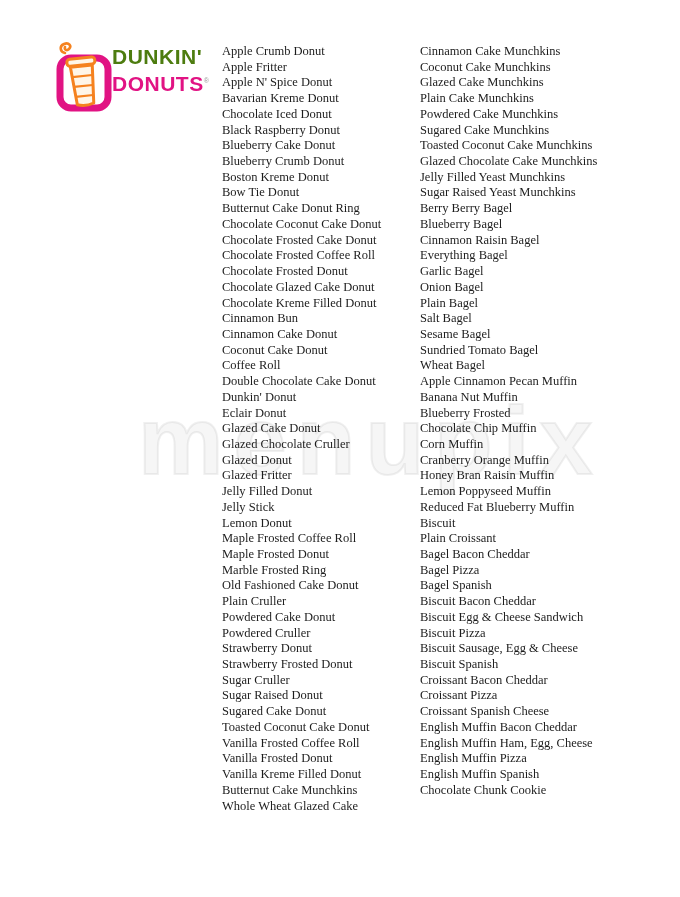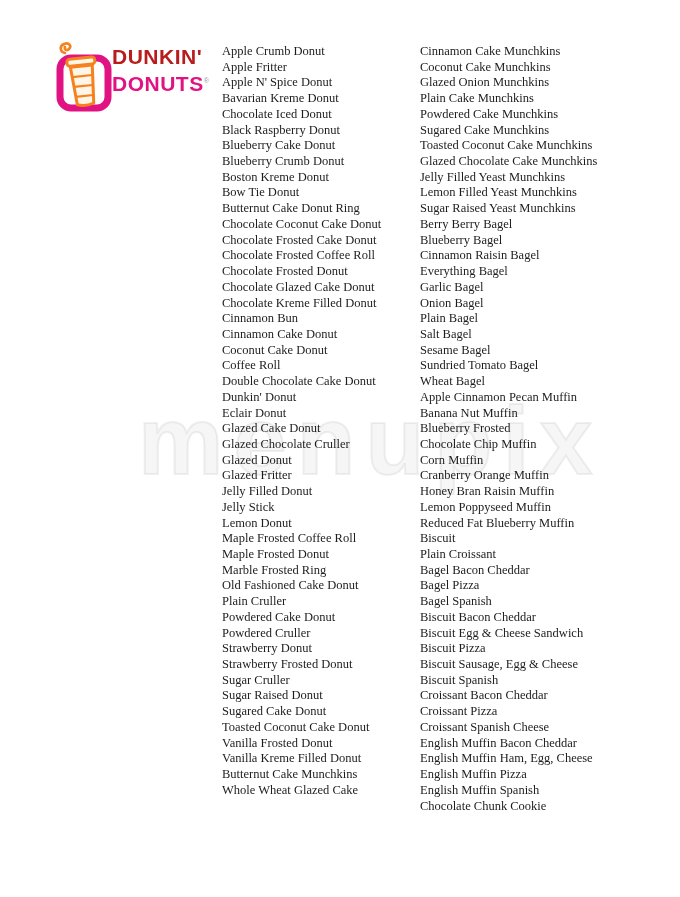--- a/index.html
+++ b/index.html
@@ -19,21 +19,21 @@
   .logo { position: absolute; left: 52px; top: 36px; width: 158px; height: 78px; }
   .logo-cup { position: absolute; left: 0; top: 0; width: 62px; height: 78px; }
   .logo-text { position: absolute; left: 60px; top: 9px; white-space: nowrap; }
   .logo-line1, .logo-line2 {
     font-family: "Liberation Sans", "DejaVu Sans", sans-serif;
     font-weight: 800;
     font-size: 21px;
     line-height: 24px;
     letter-spacing: 0.5px;
   }
-  .logo-line1 { color: #b91c1c; }
+  .logo-line1 { color: #4d7c0f; }
   .logo-line2 { color: #E11383; }
   .logo-tm { font-size: 7px; color: #9a9a9a; vertical-align: super; font-family: "Liberation Sans", sans-serif; font-weight: 400; }
 
   
   .menu-col {
     position: absolute; top: 44px;
     font-size: 12.5px;
     line-height: 15.72px;
     color: #1c1c1c;
   }
@@ -122,37 +122,37 @@
       <div class="menu-item">Old Fashioned Cake Donut</div>
       <div class="menu-item">Plain Cruller</div>
       <div class="menu-item">Powdered Cake Donut</div>
       <div class="menu-item">Powdered Cruller</div>
       <div class="menu-item">Strawberry Donut</div>
       <div class="menu-item">Strawberry Frosted Donut</div>
       <div class="menu-item">Sugar Cruller</div>
       <div class="menu-item">Sugar Raised Donut</div>
       <div class="menu-item">Sugared Cake Donut</div>
       <div class="menu-item">Toasted Coconut Cake Donut</div>
+      <div class="menu-item">Vanilla Frosted Coffee Roll</div>
       <div class="menu-item">Vanilla Frosted Donut</div>
       <div class="menu-item">Vanilla Kreme Filled Donut</div>
       <div class="menu-item">Butternut Cake Munchkins</div>
       <div class="menu-item">Whole Wheat Glazed Cake</div>
     </div>
 
   <div class="menu-col col-right">
       <div class="menu-item">Cinnamon Cake Munchkins</div>
       <div class="menu-item">Coconut Cake Munchkins</div>
-      <div class="menu-item">Glazed Onion Munchkins</div>
+      <div class="menu-item">Glazed Cake Munchkins</div>
       <div class="menu-item">Plain Cake Munchkins</div>
       <div class="menu-item">Powdered Cake Munchkins</div>
       <div class="menu-item">Sugared Cake Munchkins</div>
       <div class="menu-item">Toasted Coconut Cake Munchkins</div>
       <div class="menu-item">Glazed Chocolate Cake Munchkins</div>
       <div class="menu-item">Jelly Filled Yeast Munchkins</div>
-      <div class="menu-item">Lemon Filled Yeast Munchkins</div>
       <div class="menu-item">Sugar Raised Yeast Munchkins</div>
       <div class="menu-item">Berry Berry Bagel</div>
       <div class="menu-item">Blueberry Bagel</div>
       <div class="menu-item">Cinnamon Raisin Bagel</div>
       <div class="menu-item">Everything Bagel</div>
       <div class="menu-item">Garlic Bagel</div>
       <div class="menu-item">Onion Bagel</div>
       <div class="menu-item">Plain Bagel</div>
       <div class="menu-item">Salt Bagel</div>
       <div class="menu-item">Sesame Bagel</div>

